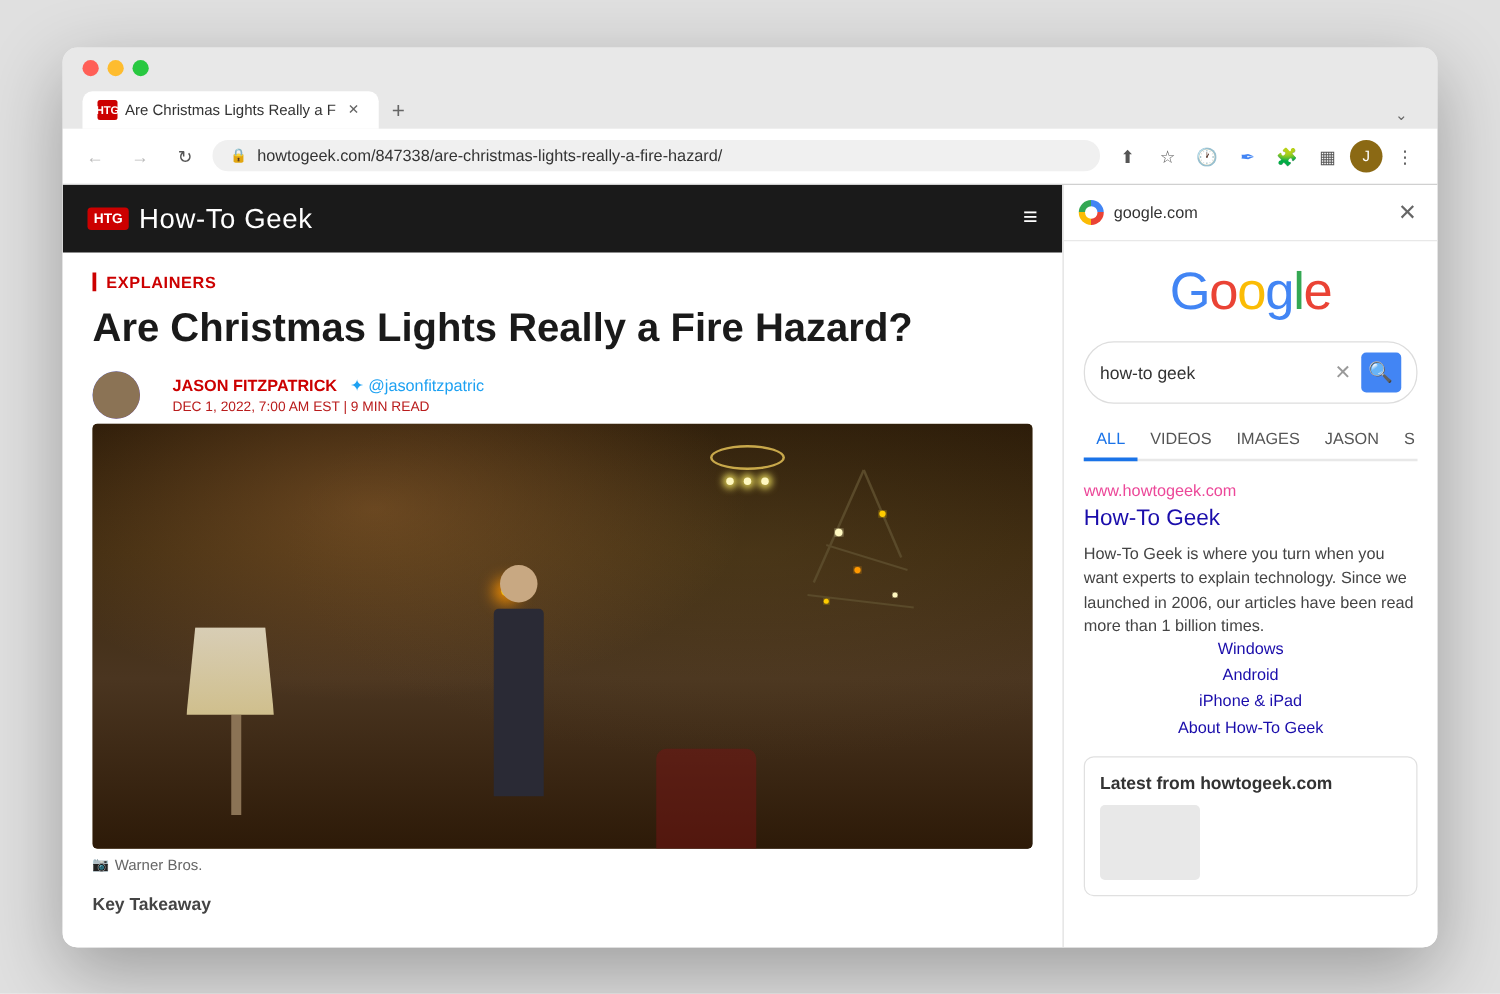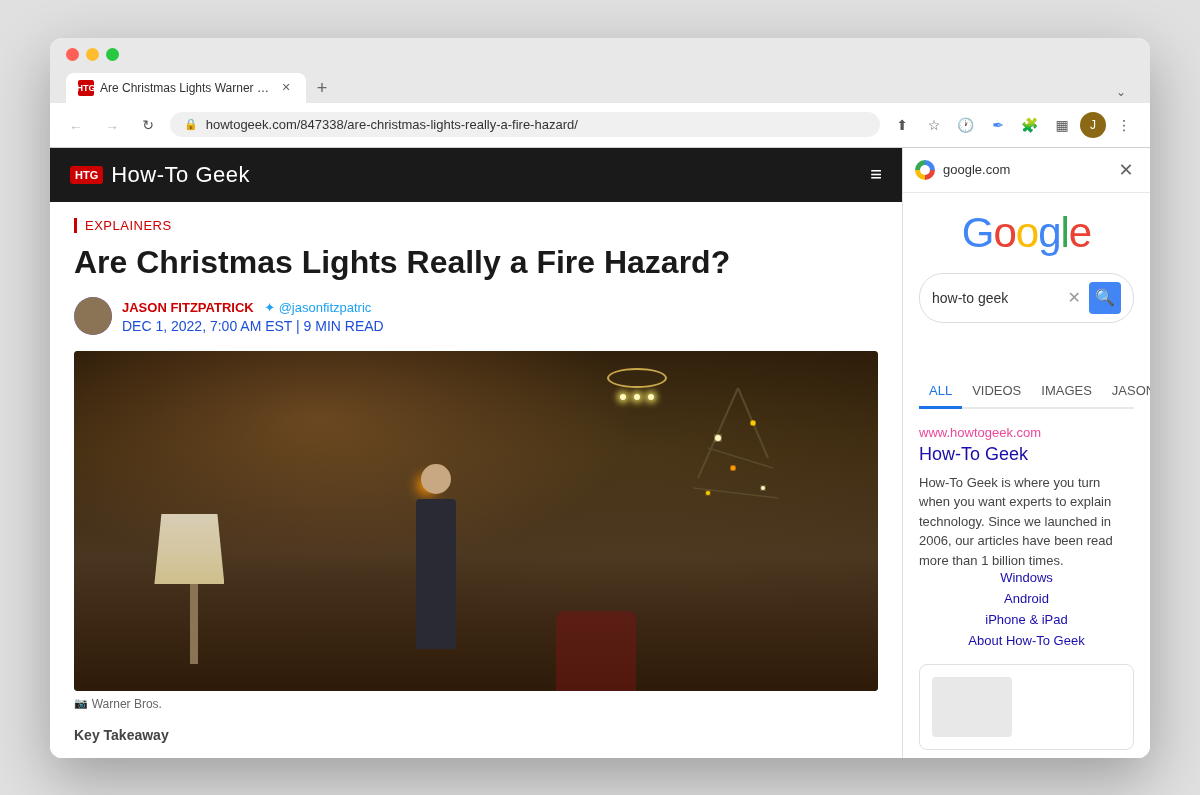--- a/index.html
+++ b/index.html
@@ -234,41 +234,41 @@
       cursor: pointer;
     }
 
     .article-content {
       padding: 16px 24px 24px 24px;
     }
 
     .breadcrumb {
       color: #cc0000;
       font-size: 13px;
-      font-weight: 400;
+      font-weight: 700;
       text-transform: uppercase;
       letter-spacing: 0.5px;
       margin-bottom: 10px;
       border-left: 3px solid #cc0000;
       padding-left: 8px;
     }
 
     .article-title {
       font-size: 32px;
       font-weight: 700;
       color: #1a1a1a;
       line-height: 1.2;
       margin-bottom: 16px;
     }
 
     .author-row {
       display: flex;
       align-items: center;
-      gap: 10px;
-      margin-bottom: 16px;
+      gap: 26px;
+      margin-bottom: 4px;
     }
 
     .author-avatar {
       width: 38px;
       height: 38px;
       border-radius: 50%;
       background: linear-gradient(135deg, #667eea 0%, #764ba2 100%);
       overflow: hidden;
       flex-shrink: 0;
     }
@@ -288,22 +288,22 @@
       color: #cc0000;
     }
 
     .author-twitter {
       font-size: 13px;
       color: #1da1f2;
       margin-left: 6px;
     }
 
     .article-meta {
-      font-size: 14px;
-      color: #1d4ed8;
+      font-size: 11px;
+      color: #b91c1c;
       margin-top: 2px;
     }
 
     .article-image-container {
       margin-bottom: 12px;
       position: relative;
     }
 
     .article-image {
       width: 100%;
@@ -416,21 +416,21 @@
 
     .key-takeaway-label {
       font-size: 14px;
       font-weight: 600;
       color: #444;
       margin-top: 16px;
     }
 
     
     .google-pane {
-      width: 248px;
+      width: 300px;
       background: #ffffff;
       border-left: 1px solid #e0e0e0;
       overflow-y: auto;
       flex-shrink: 0;
     }
 
     .google-header {
       background: #ffffff;
       padding: 10px 12px;
       display: flex;
@@ -541,21 +541,20 @@
       border-bottom: 2px solid #e8e8e8;
       margin-bottom: 16px;
     }
 
     .search-tab {
       padding: 8px 10px;
       font-size: 13px;
       color: #555;
       cursor: pointer;
       font-weight: 500;
-      margin-top: 40px;
     }
 
     .search-tab.active {
       color: #1a73e8;
       border-bottom: 3px solid #1a73e8;
       margin-bottom: -2px;
     }
 
     .result-domain {
       font-size: 13px;
@@ -626,21 +625,21 @@
 
     <div class="traffic-lights">
       <div class="traffic-light tl-red"></div>
       <div class="traffic-light tl-yellow"></div>
       <div class="traffic-light tl-green"></div>
     </div>
 
     <div class="tabs-row">
       <div class="tab">
         <div class="tab-favicon">HTG</div>
-        <span class="tab-title">Are Christmas Lights Warner a F</span>
+        <span class="tab-title">Are Christmas Lights Really a F</span>
         <div class="tab-close">✕</div>
       </div>
       <div class="tab-new">+</div>
       <div class="tab-chevron">⌄</div>
     </div>
   </div>
 
   <div class="address-bar">
     <div class="nav-btn disabled">←</div>
     <div class="nav-btn disabled">→</div>
@@ -798,20 +797,21 @@
         <div class="result-description">How-To Geek is where you turn when you want experts to explain technology. Since we launched in 2006, our articles have been read more than 1 billion times.</div>
 
         <div class="result-links">
           <span class="result-link">Windows</span>
           <span class="result-link">Android</span>
           <span class="result-link">iPhone &amp; iPad</span>
           <span class="result-link">About How-To Geek</span>
         </div>
 
         <div class="latest-section">
+          <div class="latest-title">Latest from howtogeek.com</div>
 
           <div style="display:flex;gap:8px;">
             <div style="width:80px;height:60px;background:#e8e8e8;border-radius:4px;flex-shrink:0;"></div>
           </div>
         </div>
 
       </div>
     </div>
 
   </div>

